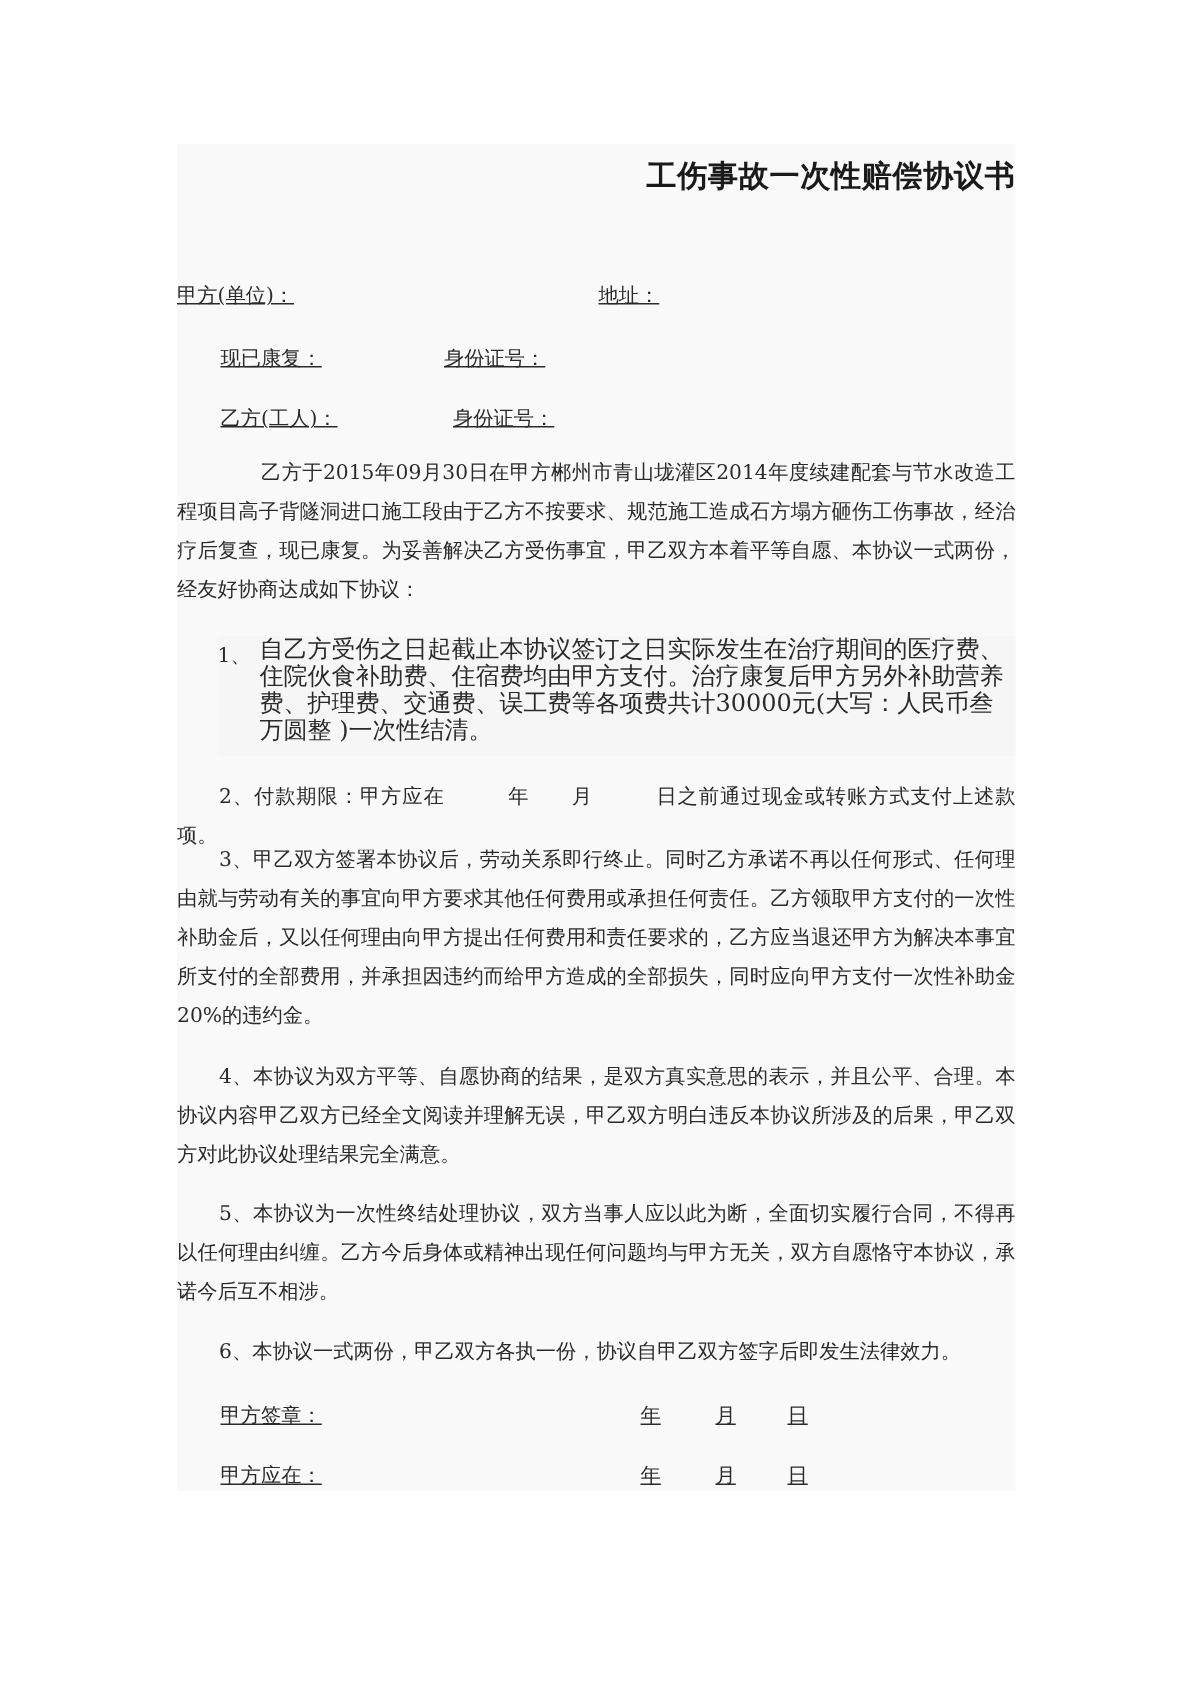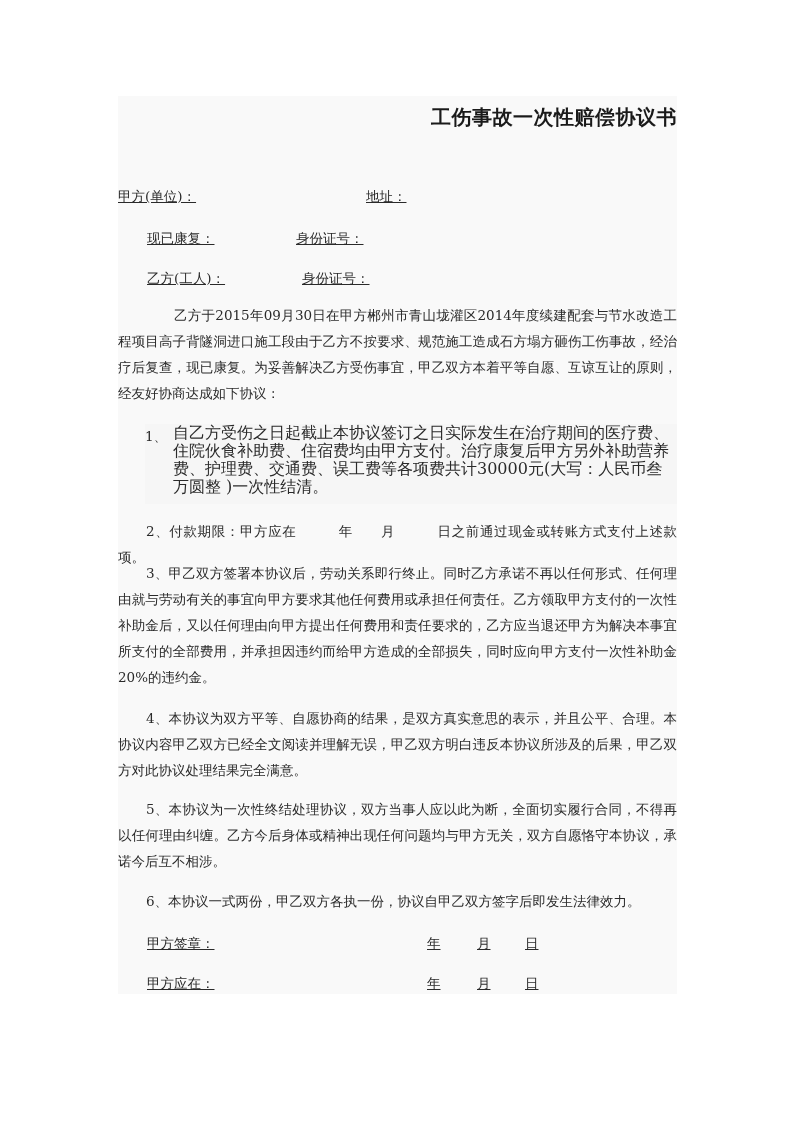--- a/index.html
+++ b/index.html
@@ -30,29 +30,29 @@
   }
 </style>
 </head>
 <body>
 
 <div class="sheet"></div>
 
 <div class="title">工伤事故一次性赔偿协议书</div>
 
 <span class="line" style="left:118px; top:188px;">甲方(单位)：</span>
-<span class="line" style="left:366px; top:188px;text-align:center;">地址：</span>
+<span class="line" style="left:399px; top:188px;text-align:center;">地址：</span>
 
 <span class="line" style="left:147px; top:230px;">现已康复：</span>
 <span class="line" style="left:296px; top:230px;">身份证号：</span>
 
 <span class="line" style="left:147px; top:270px;">乙方(工人)：</span>
 <span class="line" style="left:302px; top:270px;">身份证号：</span>
 
-<div class="para" style="left:118px; top:302px; width:559px; text-indent:56px;">乙方于2015年09月30日在甲方郴州市青山垅灌区2014年度续建配套与节水改造工程项目高子背隧洞进口施工段由于乙方不按要求、规范施工造成石方塌方砸伤工伤事故，经治疗后复查，现已康复。为妥善解决乙方受伤事宜，甲乙双方本着平等自愿、互谅互让的原则，经友好协商达成如下协议：</div>
+<div class="para" style="left:118px; top:302px; width:559px; text-indent:56px;">乙方于2015年09月30日在甲方郴州市青山垅灌区2014年度续建配套与节水改造工程项目高子背隧洞进口施工段由于乙方不按要求、规范施工造成石方塌方砸伤工伤事故，经治疗后复查，现已康复。为妥善解决乙方受伤事宜，甲乙双方本着平等自愿、本协议一式两份，经友好协商达成如下协议：</div>
 
 <div class="item1">
   <span class="num">1、</span>
   <div class="body">自乙方受伤之日起截止本协议签订之日实际发生在治疗期间的医疗费、住院伙食补助费、住宿费均由甲方支付。治疗康复后甲方另外补助营养费、护理费、交通费、误工费等各项费共计30000元(大写：人民币叁万圆整 )一次性结清。</div>
 </div>
 
 <div class="para" style="left:118px; top:518px; width:559px; text-indent:28px;">
   <span>2、</span><span>付款期限：甲方应在　　　年　　月　　　日之前通过现金或转账方式支付上述款项。</span>
 </div>
 

